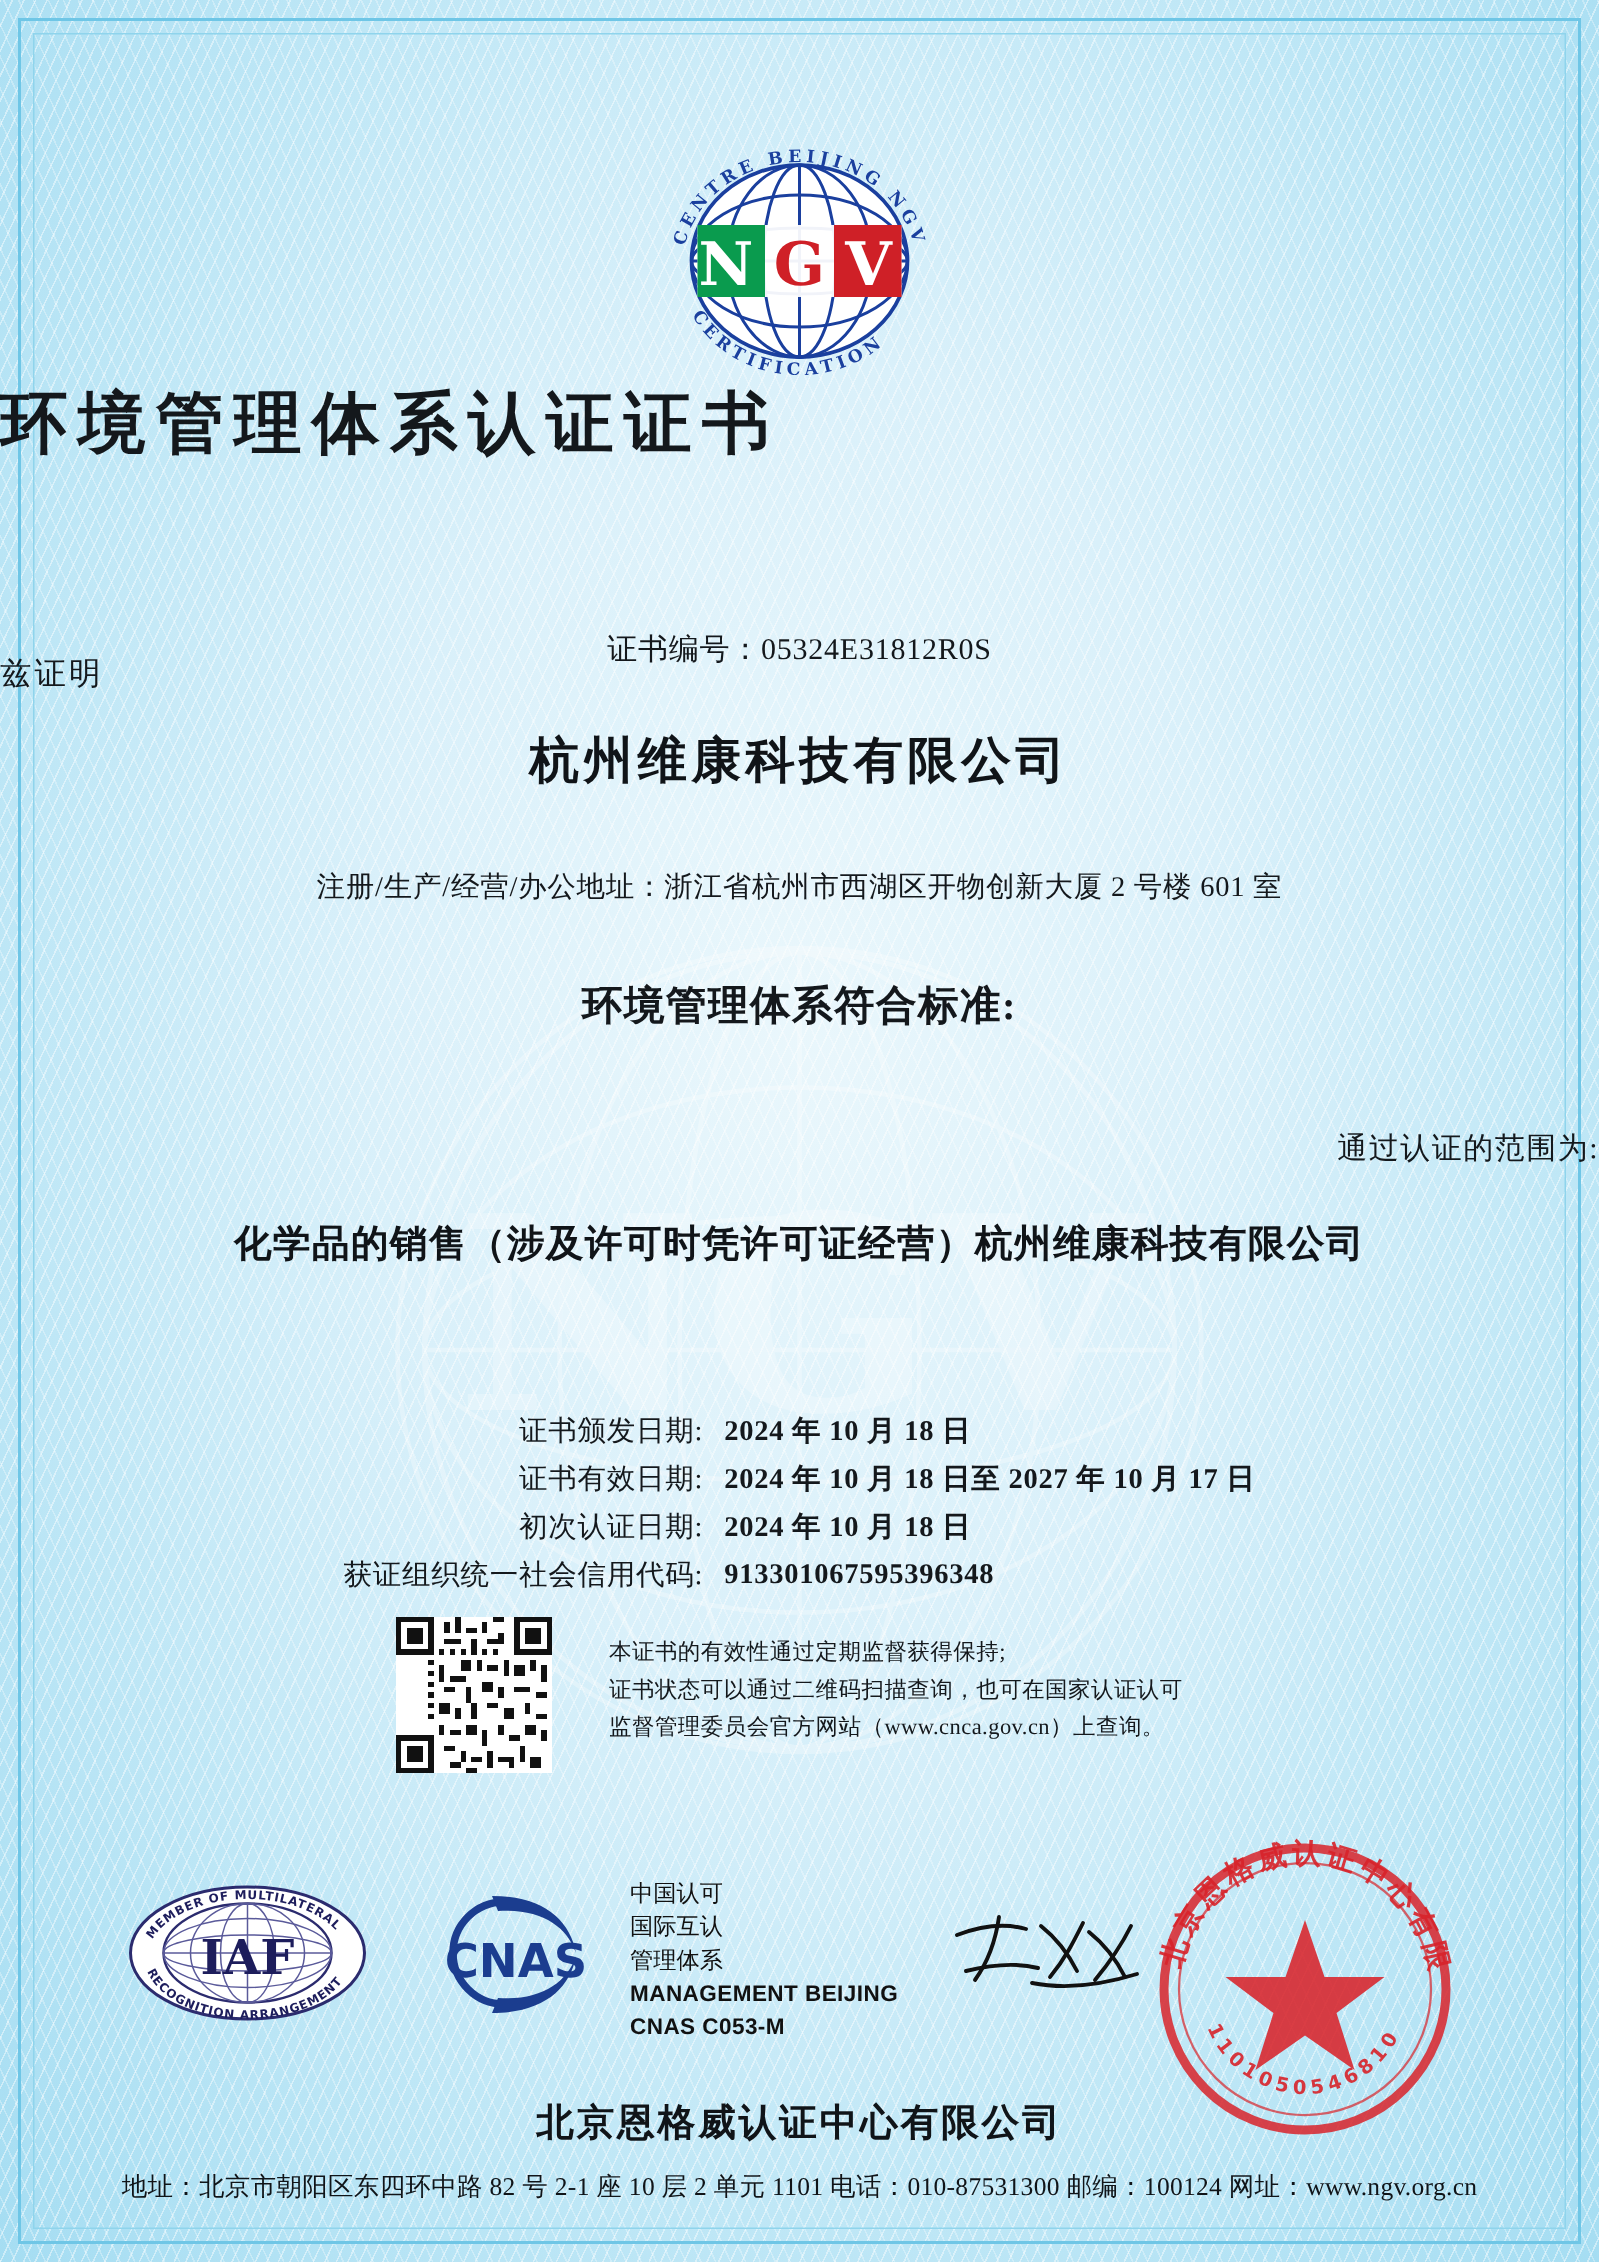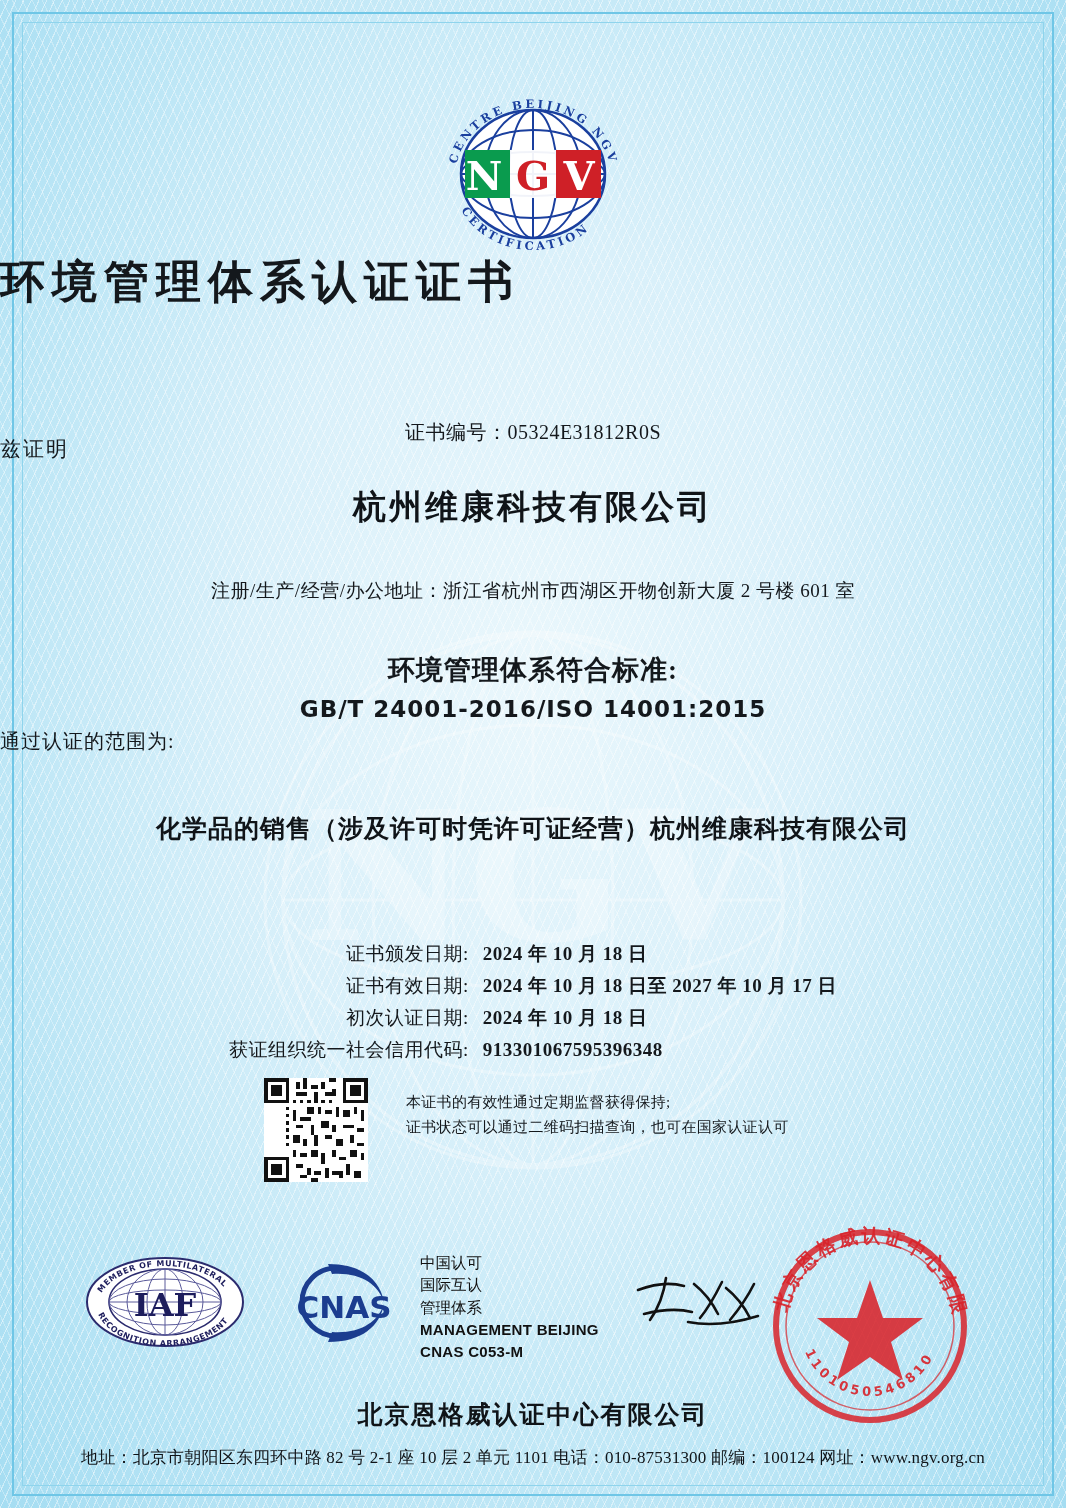--- a/index.html
+++ b/index.html
@@ -151,23 +151,23 @@
     text-align: center;
     font-family: "DejaVu Sans", sans-serif;
     font-size: 23px;
     font-weight: bold;
     color: #14181c;
     letter-spacing: 1px;
   }
 
   .scope-label {
     position: absolute;
-    top: 728px;
-    width: 100%;
-    text-align: left;
+    top: 752px;
+    width: 100%;
+    text-align: right;
     font-size: 20px;
     color: #14181c;
     letter-spacing: 1px;
   }
 
   .scope-value {
     position: absolute;
     top: 812px;
     width: 100%;
     text-align: center;
@@ -355,21 +355,20 @@
 
     <div class="cert-no">
       <span>证书编号：</span><span>05324E31812R0S</span>
     </div>
 
     <div class="hereby">兹证明</div>
     <div class="company">杭州维康科技有限公司</div>
     <div class="address">注册/生产/经营/办公地址：浙江省杭州市西湖区开物创新大厦 2 号楼 601 室</div>
 
     <div class="standard-label">环境管理体系符合标准:</div>
-    <div class="standard-value">GB/T 24001-2016/ISO 14001:2015</div>
 
     <div class="scope-label">通过认证的范围为:</div>
     <div class="scope-value">化学品的销售（涉及许可时凭许可证经营）杭州维康科技有限公司</div>
 
     <div class="dates">
       <table>
         <tbody>
           <tr>
             <td class="lbl">证书颁发日期:</td>
             <td class="val">2024 年 10 月 18 日</td>
@@ -473,20 +472,21 @@
         <rect x="25" y="26" width="2" height="2"></rect>
           <rect x="21" y="27" width="1" height="1"></rect>
         <rect x="10" y="27" width="2" height="1"></rect>
           <rect x="13" y="28" width="2" height="1"></rect>
       </g>
     </svg>
 
     <div class="note">
       <div>本证书的有效性通过定期监督获得保持;</div>
       <div>证书状态可以通过二维码扫描查询，也可在国家认证认可</div>
+      <div>监督管理委员会官方网站（www.cnca.gov.cn）上查询。</div>
     </div>
 
     <svg class="iaf-logo" viewBox="0 0 162 92">
       <defs>
         <path id="iafTop" d="M 14,50 A 67,40 0 0 1 148,50"></path>
         <path id="iafBot" d="M 12,48 A 69,42 0 0 0 150,48"></path>
       </defs>
       <ellipse cx="81" cy="46" rx="78" ry="44" fill="#ffffff" stroke="#2b2b6e" stroke-width="2"></ellipse>
       <ellipse cx="81" cy="46" rx="56" ry="33" fill="#ffffff" stroke="#2b2b6e" stroke-width="1.6"></ellipse>
       <g fill="none" stroke="#5a5a9a" stroke-width="1">

